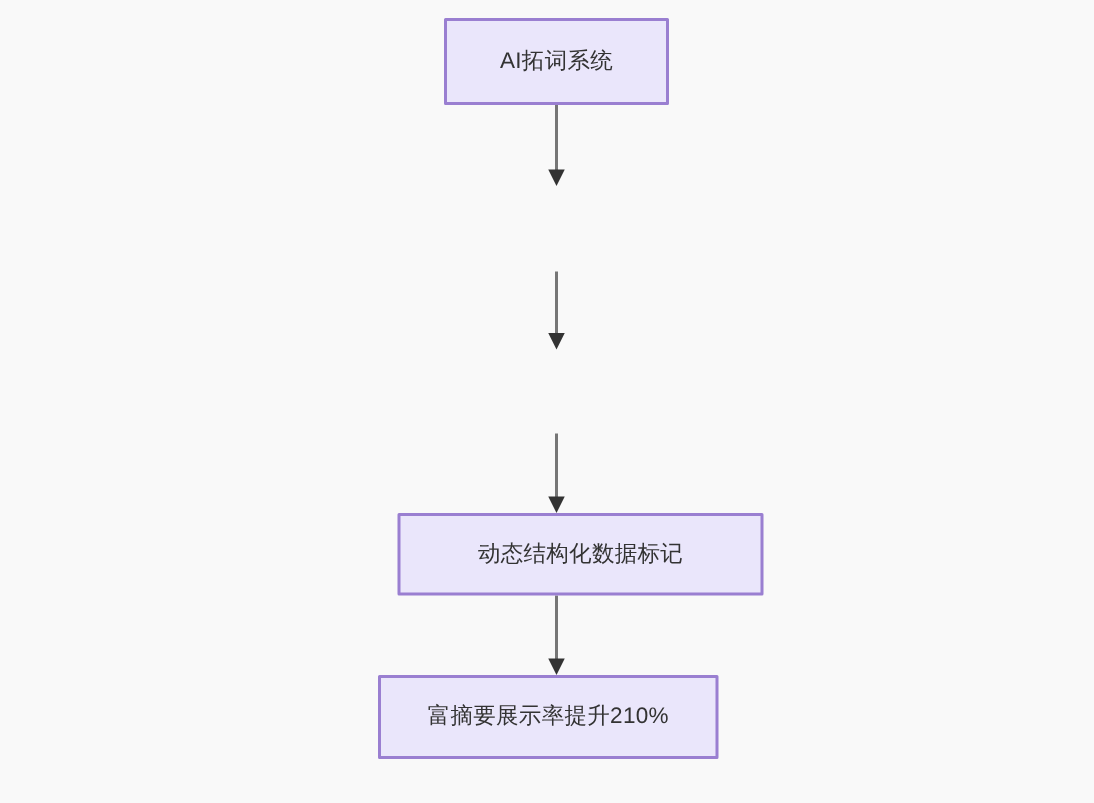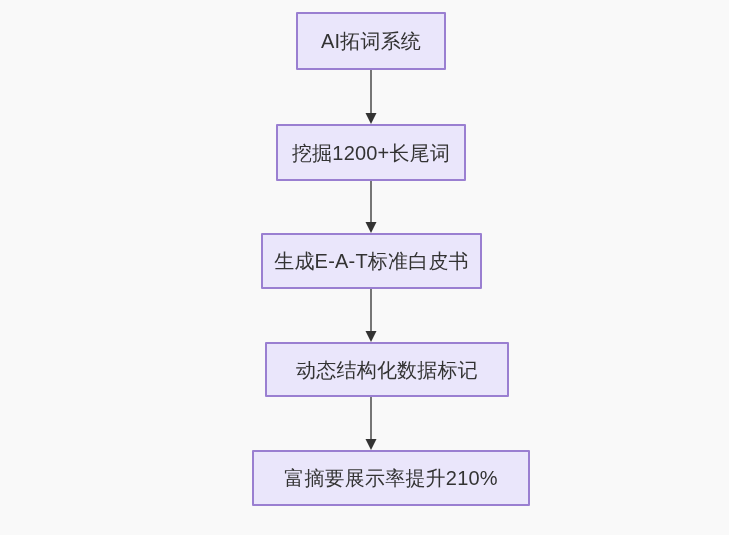--- a/index.html
+++ b/index.html
@@ -22,21 +22,21 @@
   .node {
     position: absolute;
     box-sizing: border-box;
     background: #eae6fb;
     border: 2px solid #9a7fd1;
     border-radius: 1px;
     display: flex;
     align-items: center;
     justify-content: center;
     color: #333333;
-    font-size: 20px;
+    font-size: 15px;
     line-height: 1.2;
     letter-spacing: 0.2px;
     white-space: nowrap;
     z-index: 2;
   }
   .node-label {
     display: block;
   }
   .edge {
     position: absolute;
@@ -77,29 +77,23 @@
     <svg width="16" height="53" viewBox="0 0 16 53" xmlns="http://www.w3.org/2000/svg">
       <line x1="8" y1="0" x2="8" y2="44" stroke="#767676" stroke-width="2"></line>
       <polygon points="8,53 2.5,42 13.5,42" fill="#333333"></polygon>
     </svg>
   </div>
 
   <div class="node" style="left:296px; top:12px; width:150px; height:58px;">
     <span class="node-label">AI拓词系统</span>
   </div>
 
-  <div class="node" style="left:276px; top:124px; width:190px; height:57px;">
-    <span class="node-label">挖掘1200+长尾词</span>
-  </div>
 
-  <div class="node" style="left:261px; top:233px; width:221px; height:56px;">
-    <span class="node-label">生成E-A-T标准白皮书</span>
-  </div>
 
   <div class="node" style="left:265px; top:342px; width:244px; height:55px;">
     <span class="node-label">动态结构化数据标记</span>
   </div>
 
-  <div class="node" style="left:252px; top:450px; width:278px; height:56px;align-items:center;">
+  <div class="node" style="left:252px; top:450px; width:227px; height:56px;align-items:center;">
     <span class="node-label">富摘要展示率提升210%</span>
   </div>
 
 </div>
 
 </body></html>

